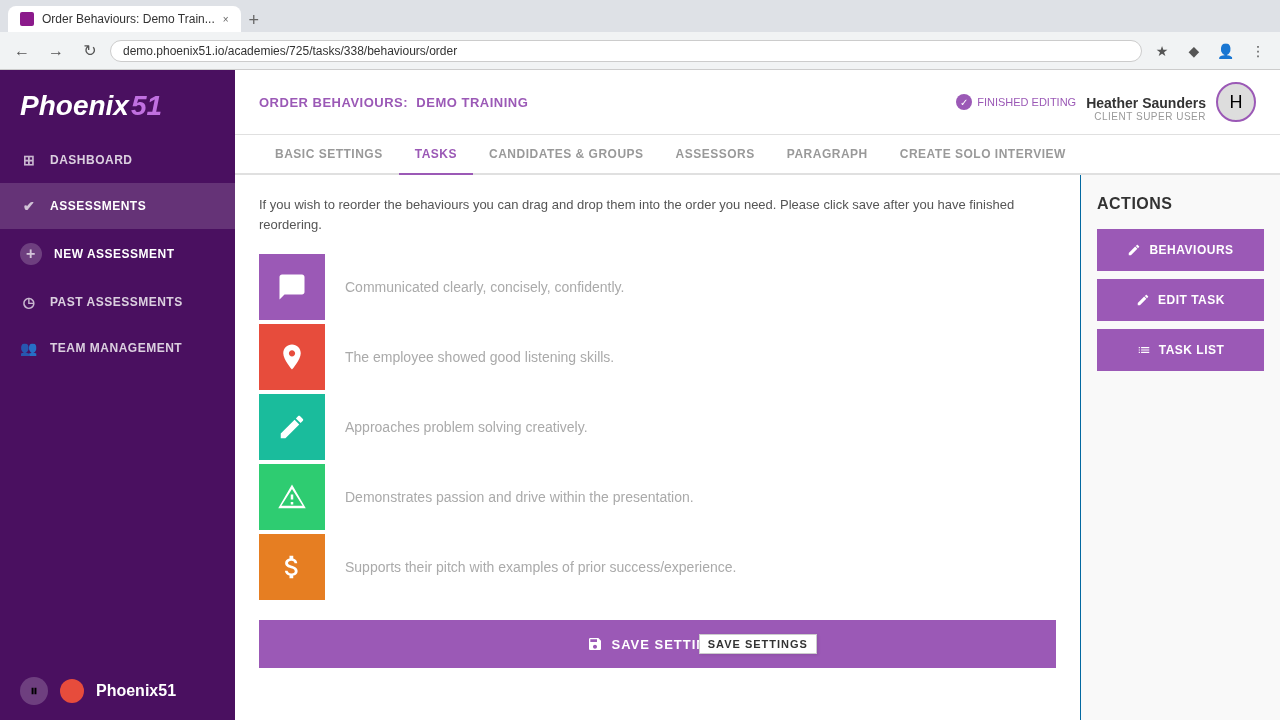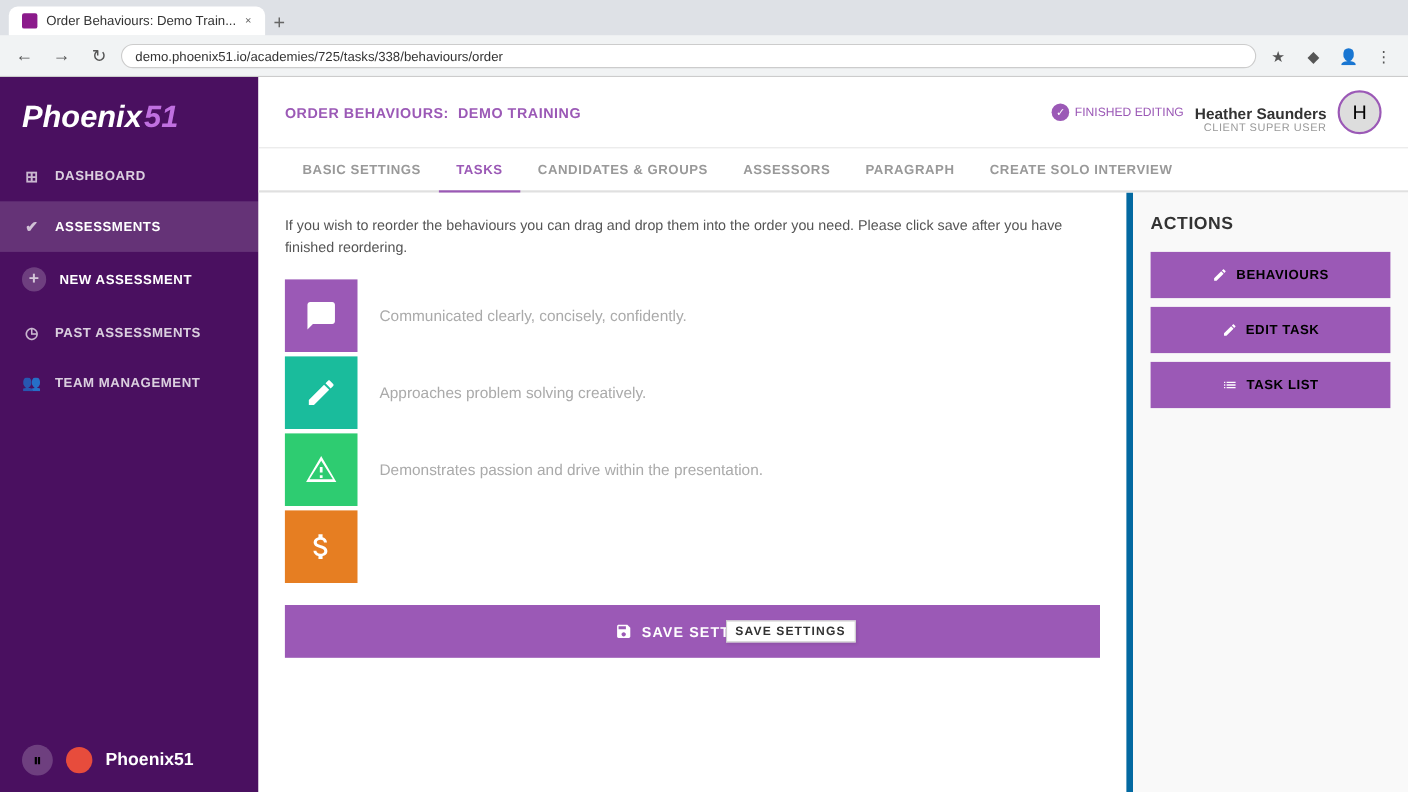--- a/index.html
+++ b/index.html
@@ -64,23 +64,23 @@
     .behaviour-icon svg { width: 30px; height: 30px; fill: white; }
     .behaviour-icon.chat { background: #9b59b6; }
     .behaviour-icon.pin { background: #e74c3c; }
     .behaviour-icon.list { background: #27ae60; }
     .behaviour-icon.pencil { background: #1abc9c; }
     .behaviour-icon.alert { background: #2ecc71; }
     .behaviour-icon.money { background: #e67e22; }
     .behaviour-text { padding: 0 20px; font-size: 14px; color: #aaa; }
 
     
-    .right-panel { width: 256px; background: #f9f9f9; border-left: 6px solid #0369a1; padding: 20px 16px; flex-shrink: 0; }
+    .right-panel { width: 200px; background: #f9f9f9; border-left: 1px solid #0369a1; padding: 20px 16px; flex-shrink: 0; }
     .panel-title { font-size: 16px; font-weight: 700; color: #333; margin-bottom: 16px; letter-spacing: 0.5px; }
-    .action-btn { display: flex; align-items: center; justify-content: center; gap: 8px; width: 100%; padding: 14px 12px; color: #000000; font-size: 12px; font-weight: 700; letter-spacing: 0.5px; border: none; cursor: pointer; margin-bottom: 8px; text-transform: uppercase; }
+    .action-btn { display: flex; align-items: center; justify-content: center; gap: 8px; width: 100%; padding: 14px 12px; color: #ffffff; font-size: 12px; font-weight: 700; letter-spacing: 0.5px; border: none; cursor: pointer; margin-bottom: 8px; text-transform: uppercase; }
     .action-btn.behaviours { background: #9b59b6; }
     .action-btn.edit-task { background: #9b59b6; }
     .action-btn.task-list { background: #9b59b6; }
     .action-btn svg { width: 14px; height: 14px; fill: white; }
     .save-btn { width: 100%; background: #9b59b6; color: white; border: none; padding: 16px; font-size: 13px; font-weight: 700; letter-spacing: 1px; cursor: pointer; text-transform: uppercase; display: flex; align-items: center; justify-content: center; gap: 8px; position: relative; }
     .save-btn svg { width: 16px; height: 16px; fill: white; }
     .tooltip { position: absolute; top: 50%; right: 30%; transform: translateY(-50%); background: white; border: 1px solid #ccc; padding: 3px 8px; font-size: 11px; color: #333; white-space: nowrap; box-shadow: 1px 1px 3px rgba(0,0,0,0.1); }
     .bottom-record { background: #e74c3c; border-radius: 50%; width: 24px; height: 24px; flex-shrink: 0; }
 
     .finished-editing { font-size: 11px; color: #9b59b6; display: flex; align-items: center; gap: 5px; }
@@ -190,20 +190,28 @@
 
           <div class="behaviour-item">
             <div class="behaviour-icon chat">
               <svg viewBox="0 0 24 24">
                   <path d="M20 2H4c-1.1 0-2 .9-2 2v18l4-4h14c1.1 0 2-.9 2-2V4c0-1.1-.9-2-2-2z"></path>
                 </svg>
             </div>
             <span class="behaviour-text">Communicated clearly, concisely, confidently.</span>
           </div>
 
+          <div class="behaviour-item">
+            <div class="behaviour-icon pin">
+              <svg viewBox="0 0 24 24">
+                  <path d="M12 2C8.13 2 5 5.13 5 9c0 5.25 7 13 7 13s7-7.75 7-13c0-3.87-3.13-7-7-7zm0 9.5c-1.38 0-2.5-1.12-2.5-2.5s1.12-2.5 2.5-2.5 2.5 1.12 2.5 2.5-1.12 2.5-2.5 2.5z"></path>
+                </svg>
+            </div>
+            <span class="behaviour-text">The employee showed good listening skills.</span>
+          </div>
 
 
           <div class="behaviour-item">
             <div class="behaviour-icon pencil">
               <svg viewBox="0 0 24 24">
                   <path d="M3 17.25V21h3.75L17.81 9.94l-3.75-3.75L3 17.25zM20.71 7.04c.39-.39.39-1.02 0-1.41l-2.34-2.34c-.39-.39-1.02-.39-1.41 0l-1.83 1.83 3.75 3.75 1.83-1.83z"></path>
                 </svg>
             </div>
             <span class="behaviour-text">Approaches problem solving creatively.</span>
           </div>
@@ -216,20 +224,21 @@
             </div>
             <span class="behaviour-text">Demonstrates passion and drive within the presentation.</span>
           </div>
 
           <div class="behaviour-item">
             <div class="behaviour-icon money">
               <svg viewBox="0 0 24 24">
                   <path d="M11.8 10.9c-2.27-.59-3-1.2-3-2.15 0-1.09 1.01-1.85 2.7-1.85 1.78 0 2.44.85 2.5 2.1h2.21c-.07-1.72-1.12-3.3-3.21-3.81V3h-3v2.16c-1.94.42-3.5 1.68-3.5 3.61 0 2.31 1.91 3.46 4.7 4.13 2.5.6 3 1.48 3 2.41 0 .69-.49 1.79-2.7 1.79-2.06 0-2.87-.92-2.98-2.1h-2.2c.12 2.19 1.76 3.42 3.68 3.83V21h3v-2.15c1.95-.37 3.5-1.5 3.5-3.55 0-2.84-2.43-3.81-4.7-4.4z"></path>
                 </svg>
             </div>
+            <span class="behaviour-text">Supports their pitch with examples of prior success/experience.</span>
           </div>
         </div>
 
         <div style="margin-top: 20px;">
           <button class="save-btn">
             <svg width="16" height="16" viewBox="0 0 24 24" fill="white">
                 <path d="M17 3H5c-1.11 0-2 .9-2 2v14c0 1.1.89 2 2 2h14c1.1 0 2-.9 2-2V7l-4-4zm-5 16c-1.66 0-3-1.34-3-3s1.34-3 3-3 3 1.34 3 3-1.34 3-3 3zm3-10H5V5h10v4z"></path>
               </svg>
             <span>SAVE SETTINGS</span>
             <div class="tooltip">Save Settings</div>

